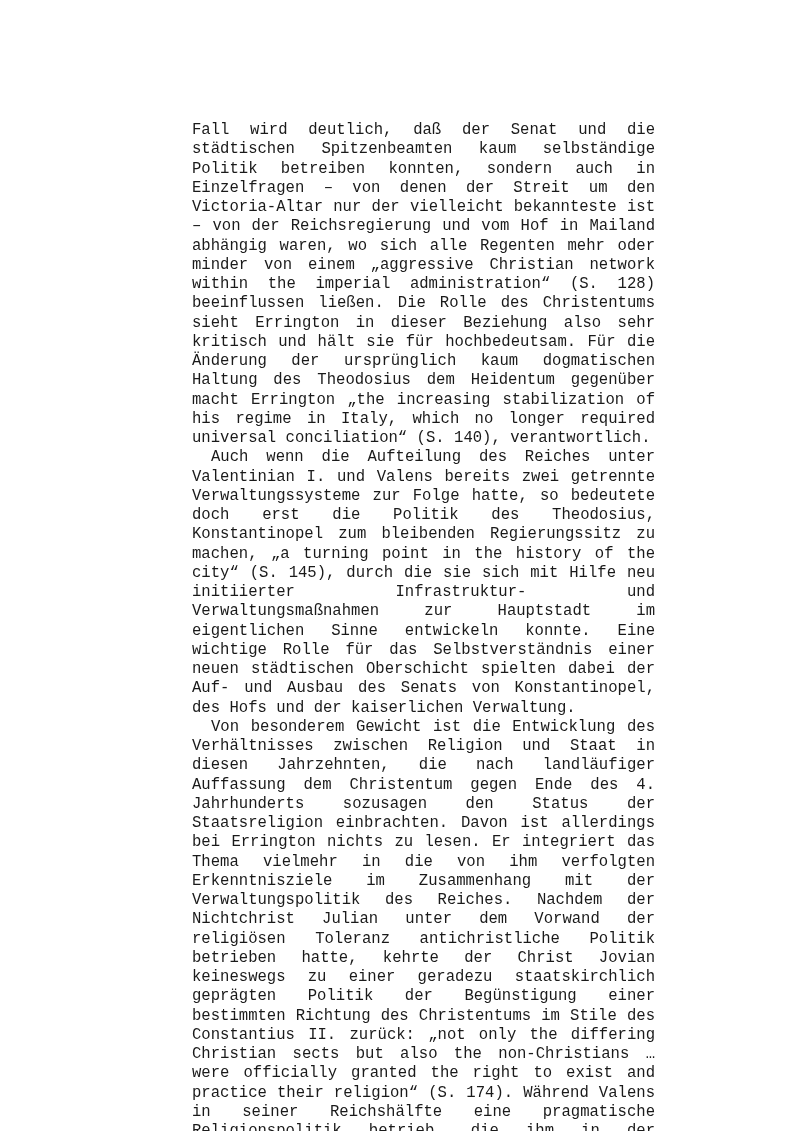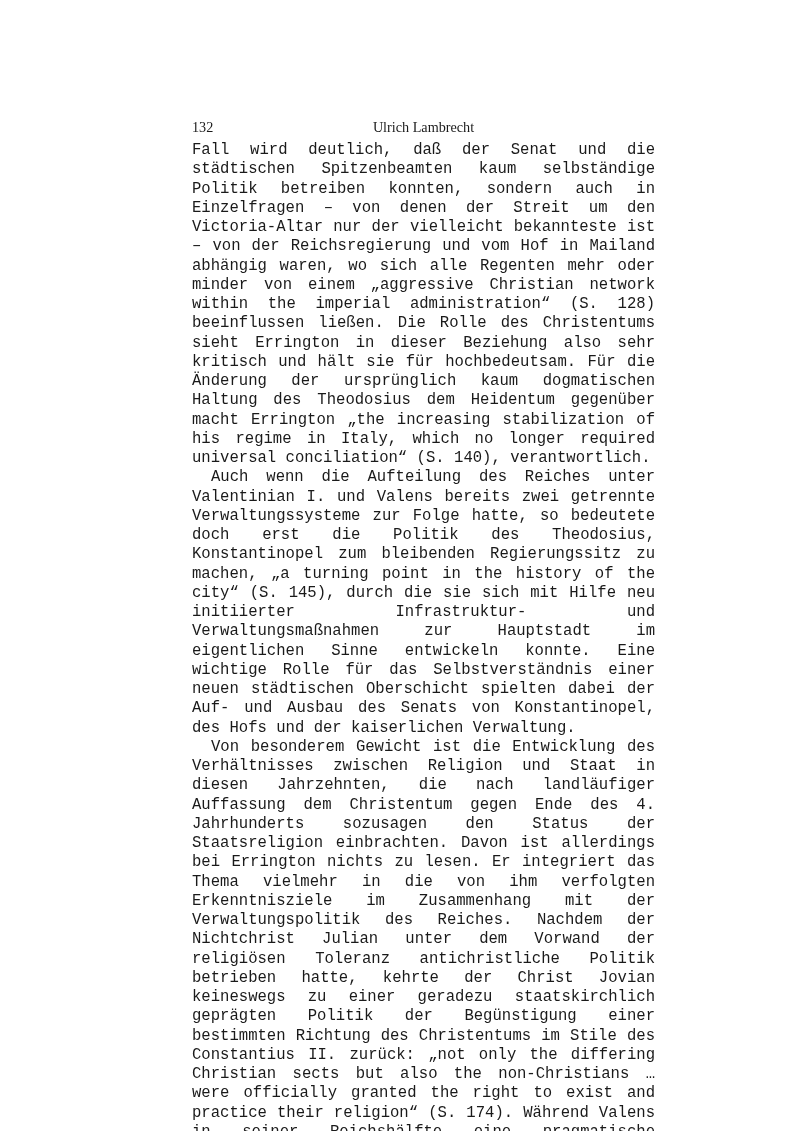--- a/index.html
+++ b/index.html
@@ -53,23 +53,19 @@
     text-align: justify;
   }
   .body-text p.indent {
     text-indent: 19px;
   }
 </style>
 </head>
 <body>
 
 <div class="page">
-  <div class="running-head">
-    <span class="page-number">132</span>
-    <span class="author">Ulrich Lambrecht</span>
-  </div>
 
   <div class="body-text">
     <p>Fall wird deutlich, daß der Senat und die städtischen Spitzenbeamten kaum selbständige Politik betreiben konnten, sondern auch in Einzelfragen – von de­nen der Streit um den Victoria-Altar nur der vielleicht bekannteste ist – von der Reichsregierung und vom Hof in Mailand abhängig waren, wo sich alle Regenten mehr oder minder von einem „aggressive Christian network within the imperial administration“ (S. 128) beeinflussen ließen. Die Rolle des Chri­stentums sieht Errington in dieser Beziehung also sehr kritisch und hält sie für hochbedeutsam. Für die Änderung der ursprünglich kaum dogmatischen Haltung des Theodosius dem Heidentum gegenüber macht Errington „the in­creasing stabilization of his regime in Italy, which no longer required universal conciliation“ (S. 140), verantwortlich.</p>
     <p class="indent">Auch wenn die Aufteilung des Reiches unter Valentinian I. und Valens be­reits zwei getrennte Verwaltungssysteme zur Folge hatte, so bedeutete doch erst die Politik des Theodosius, Konstantinopel zum bleibenden Regierungssitz zu machen, „a turning point in the history of the city“ (S. 145), durch die sie sich mit Hilfe neu initiierter Infrastruktur- und Verwaltungsmaßnahmen zur Hauptstadt im eigentlichen Sinne entwickeln konnte. Eine wichtige Rolle für das Selbstverständnis einer neuen städtischen Oberschicht spielten dabei der Auf- und Ausbau des Senats von Konstantinopel, des Hofs und der kaiserlichen Verwaltung.</p>
     <p class="indent">Von besonderem Gewicht ist die Entwicklung des Verhältnisses zwischen Religion und Staat in diesen Jahrzehnten, die nach landläufiger Auffassung dem Christentum gegen Ende des 4. Jahrhunderts sozusagen den Status der Staatsreligion einbrachten. Davon ist allerdings bei Errington nichts zu lesen. Er integriert das Thema vielmehr in die von ihm verfolgten Erkenntnisziele im Zusammenhang mit der Verwaltungspolitik des Reiches. Nachdem der Nicht­christ Julian unter dem Vorwand der religiösen Toleranz antichristliche Politik betrieben hatte, kehrte der Christ Jovian keineswegs zu einer geradezu staats­kirchlich geprägten Politik der Begünstigung einer bestimmten Richtung des Christentums im Stile des Constantius II. zurück: „not only the differing Chri­stian sects but also the non-Christians … were officially granted the right to exist and practice their religion“ (S. 174). Während Valens in seiner Reichshälf­te eine pragmatische Religionspolitik betrieb, die ihm in der Anschauung der letztlich sich durchsetzenden nicaenischen Glaubensrichtung die Brandmarkung als homöischer „Arianer“ eintrug, konnte der ebenso pragmatische Valentini­an sich im Westen durch seine ausgleichende Haltung in einem durch die ni­caenische Richtung geprägten Umfeld bei der Orthodoxie eine „rechtgläubige“ Reputation wahren. Die Beurteilung der nachfolgenden Kaiser von Gratian bis Theodosius steht in hohem Maße unter dem Einfluß der Interpretationen zum Verhältnis zwischen diesen Herrschern und dem Mailänder Bischof Ambrosi­us, den Errington als „aggressively assertive“ (S. 31), „power-hungry“ (S. 38), „aggressively Nicene bishop“ (S. 196) usw. bezeichnet. Das negative Ambrosius-</p>
   </div>
 </div>
 
 </body></html>

